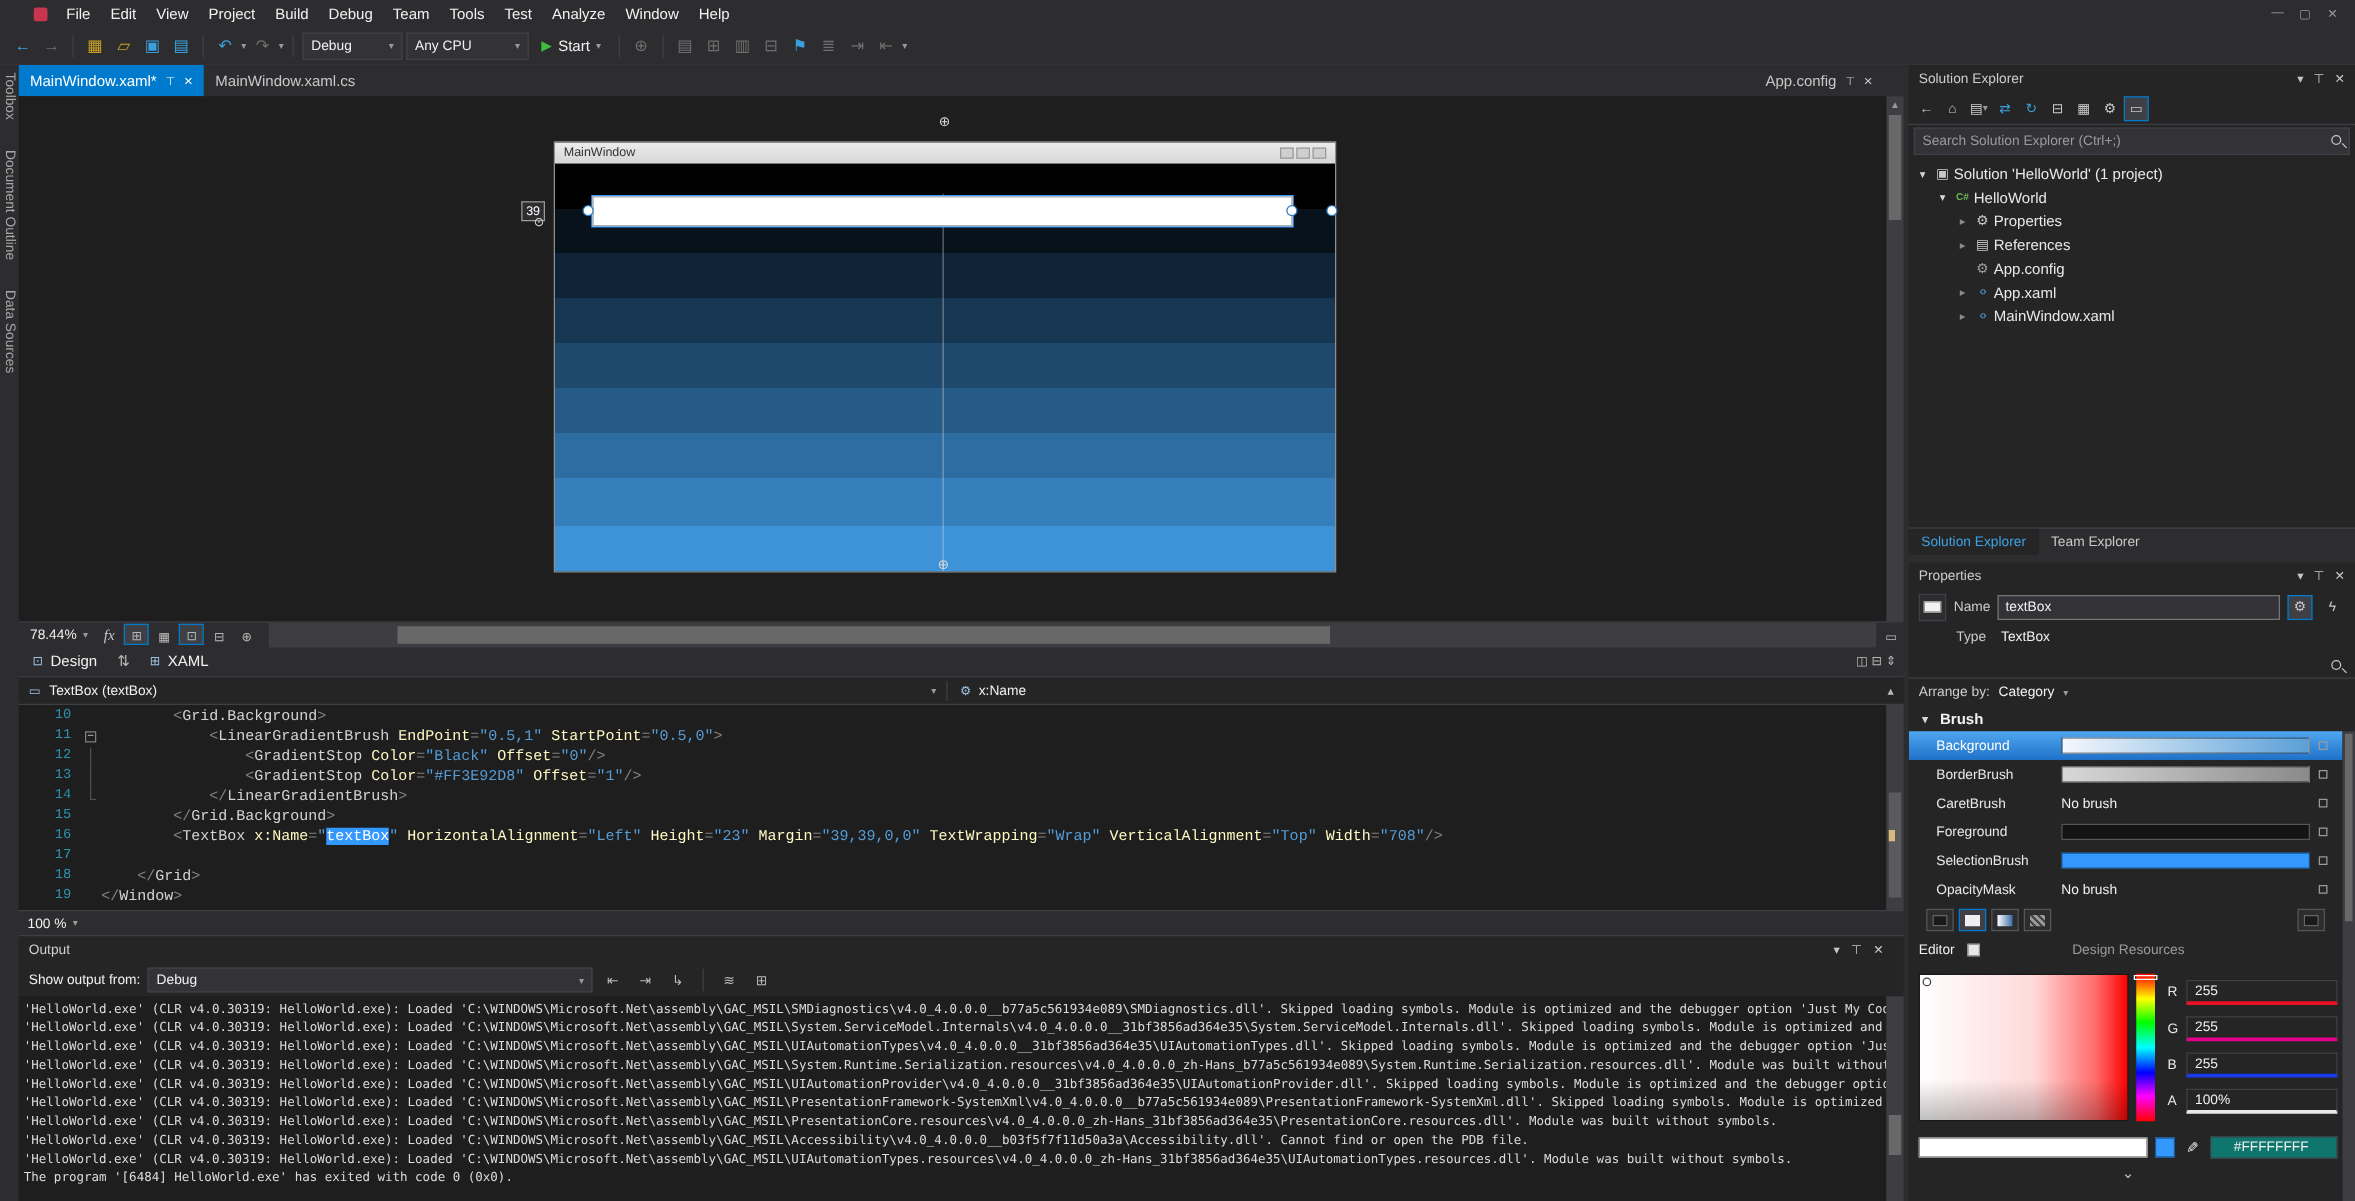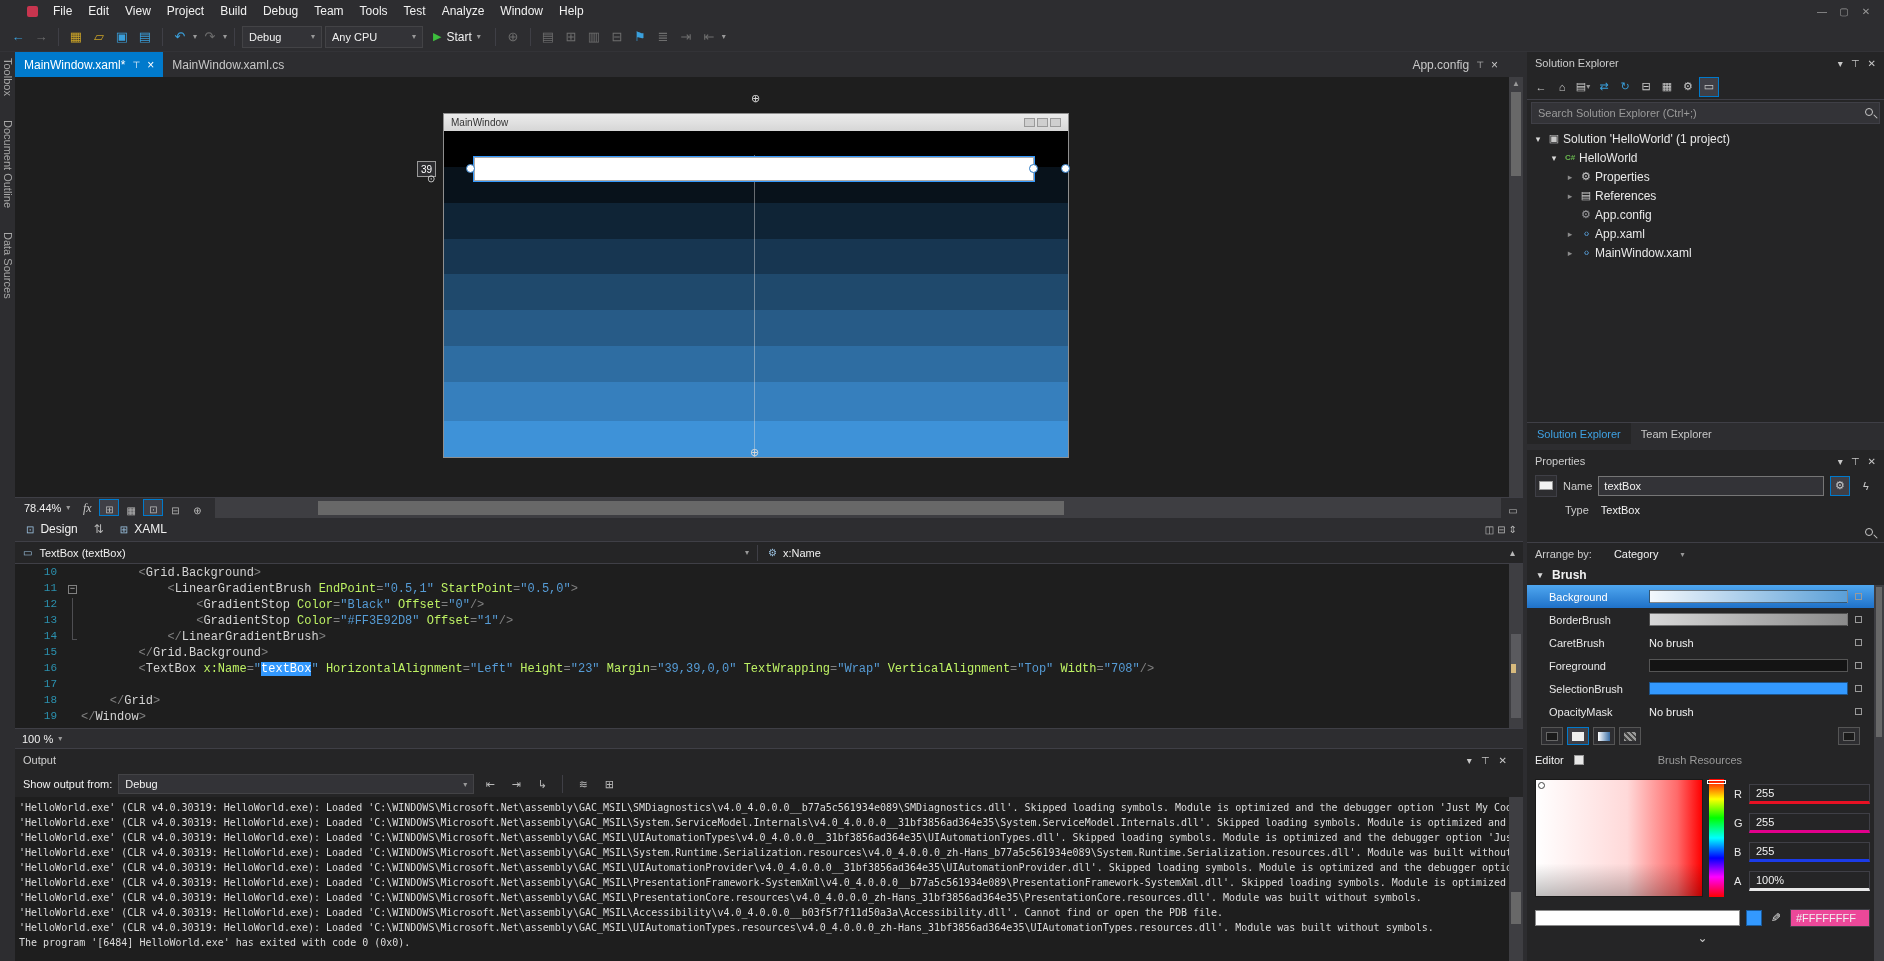--- a/index.html
+++ b/index.html
@@ -77,21 +77,21 @@
 .xaml{height:164px;background:#1E1E1E;display:flex;font-family:Liberation Mono, monospace;font-size:12px}
 .xcode{flex:1;overflow:hidden;padding-top:2px}
 .xline{height:16px;display:flex;white-space:pre}
 .x-bp{width:18px}
 .x-num{width:32px;text-align:right;color:#2B91AF;padding-right:8px;font-size:11px}
 .x-out{width:16px;position:relative}
 .obox{position:absolute;left:3px;top:3px;width:9px;height:9px;border:1px solid #808080;color:#C8C8C8;font-size:9px;line-height:7px;text-align:center}
 .x-out.g::before{content:"";position:absolute;left:7px;top:0;bottom:0;border-left:1px solid #4E4E52}
 .x-out.ge::before{content:"";position:absolute;left:7px;top:0;height:9px;width:4px;border-left:1px solid #4E4E52;border-bottom:1px solid #4E4E52}
 .x-codecell{flex:1;overflow:hidden}
-.tk-pl{color:#808080}.tk-tg{color:#D4D4D4}.tk-at{color:#bef264}.tk-vl{color:#569CD6}
+.tk-pl{color:#808080}.tk-tg{color:#D4D4D4}.tk-at{color:#fef9c3}.tk-vl{color:#569CD6}
 .tk-sel{background:#3399FF;color:#fff}
 .xscroll{width:14px;background:#3E3E42;position:relative}
 .xthumb{position:absolute;left:2px;right:2px;top:70px;height:84px;background:#5A5A5E}
 .xmark{position:absolute;left:2px;width:5px;height:9px;background:#D7BA7D;top:100px}
 .ebottom{height:20px;background:#2D2D30;border-top:1px solid #3F3F46;display:flex;align-items:center;gap:5px;padding-left:7px;font-size:11px}
 
 .output{height:213px;display:flex;flex-direction:column;background:#252526;border-top:1px solid #3F3F46}
 .ohead{height:22px;display:flex;align-items:center;padding:0 8px;font-size:11px;color:#D0D0D0}
 .oicons{margin-left:auto;display:flex;gap:9px;color:#C8C8C8;font-size:10px;padding-right:8px}
 .octrl{height:26px;display:flex;align-items:center;gap:6px;padding:0 8px;font-size:11px}
@@ -132,21 +132,21 @@
 .nicon{width:22px;height:22px;border:1px solid #3F3F46;display:flex;align-items:center;justify-content:center;background:#2D2D30}
 .npict{width:14px;height:9px;background:#F2F2F2;border:1px solid #999}
 .nlabel{font-size:11px;color:#CCC}
 .ninput{flex:1;height:20px;background:#333337;border:1px solid #767676;color:#F1F1F1;font-size:11px;padding:0 5px;outline:none}
 .nbtn{width:20px;height:20px;display:flex;align-items:center;justify-content:center;color:#C8C8C8;font-size:11px}
 .nbtn.active{border:1px solid #007ACC;background:#3F3F46}
 .trow2{height:22px;display:flex;align-items:center;padding-left:38px;gap:12px;font-size:11px;color:#CCC}
 .trow2 .val{color:#F1F1F1}
 .psearch{height:22px;position:relative;border-bottom:1px solid #3F3F46}
 .psearch .mag{top:7px}
-.arrange{height:22px;display:flex;align-items:center;gap:22px;padding:0 8px;font-size:11px;color:#CCC}
+.arrange{height:22px;display:flex;align-items:center;gap:7px;padding:0 8px;font-size:11px;color:#CCC}
 .arrange .val{color:#F1F1F1}
 .catrow{height:20px;display:flex;align-items:center;gap:5px;padding:0 6px;font-weight:bold;font-size:12px}
 .prow{height:23px;display:flex;align-items:center;padding:0 12px 0 22px;margin-right:10px;font-size:11px;color:#E8E8E8}
 .prow.sel{background:linear-gradient(180deg,#4FA7F0,#1F71C8);color:#fff}
 .plabel{width:100px}
 .pval{flex:1;display:flex;align-items:center}
 .sw{flex:1;height:13px;border:1px solid rgba(0,0,0,.45)}
 .sw.gradient-blue{background:linear-gradient(90deg,#F4F8FC,#5A9FD8)}
 .sw.gradient-gray{background: linear-gradient(90deg,#D8D8D8,#8A8A8A)}
 .sw.dark{background:#141414;border-color:#555}
@@ -173,21 +173,21 @@
 .hue{width:15px;height:118px;margin-left:6px;position:relative;background:linear-gradient(180deg,#F00 0%,#FF0 17%,#0F0 33%,#0FF 50%,#00F 67%,#F0F 83%,#F00 100%)}
 .huemark{position:absolute;left:-2px;right:-2px;top:1px;height:4px;border:1px solid #fff}
 .chcol{margin-left:10px;flex:1}
 .chrow{display:flex;align-items:center;height:29px}
 .chlabel{width:15px;font-size:11px;color:#E8E8E8}
 .chbox{flex:1;height:20px;background:#252526;border:1px solid #3F3F46;border-bottom-width:3px;display:flex;align-items:center;padding-left:6px;font-size:11px}
 .barrow{display:flex;align-items:center;margin-top:12px;gap:6px}
 .curcol{flex:1;height:16px;background:#FFFFFF;border:1px solid #8A8A8A}
 .prevcol{width:16px;height:16px;background:#3399FF;border:1px solid #1A5C9E}
 .dropper{width:16px;text-align:center;color:#E8E8E8;font-size:12px;transform:scaleX(-1)}
-.hexbox{width:80px;height:18px;background:#ec4899;border:1px solid #3F3F46;font-size:11px;display:flex;align-items:center;padding-left:5px}
+.hexbox{width:102px;height:18px;background:#0f766e;border:1px solid #3F3F46;font-size:11px;display:flex;align-items:center;padding-left:18px}
 .chevrow{height:18px;display:flex;justify-content:center;align-items:flex-start;color:#C8C8C8;font-size:12px;margin-top:4px}
 .pscroll{position:absolute;right:0;top:135px;bottom:0;width:10px;background:#3E3E42}
 .pthumb{margin:2px;height:150px;background:#686868}
 </style>
 </head>
 <body>
 
 <div class="menubar">
   <span class="app-dot"></span>
   <div id="menu-items" style="display:flex">
@@ -582,21 +582,21 @@
         <span class="btab">
             <span class="fill-tile"></span>
           </span>
         <span class="btab far">
             <span class="fill-null"></span>
           </span>
       </div>
       <div class="etabs">
         <span class="etab active">Editor</span>
         <span class="eicon"></span>
-        <span class="etab res">Brush Resources</span>
+        <span class="etab res">Design Resources</span>
       </div>
       <div class="carea">
         <div class="crow">
           <div class="satsq">
               <span class="satmark"></span>
             </div>
           <div class="hue">
               <span class="huemark"></span>
             </div>
           <div class="chcol" id="channels">

